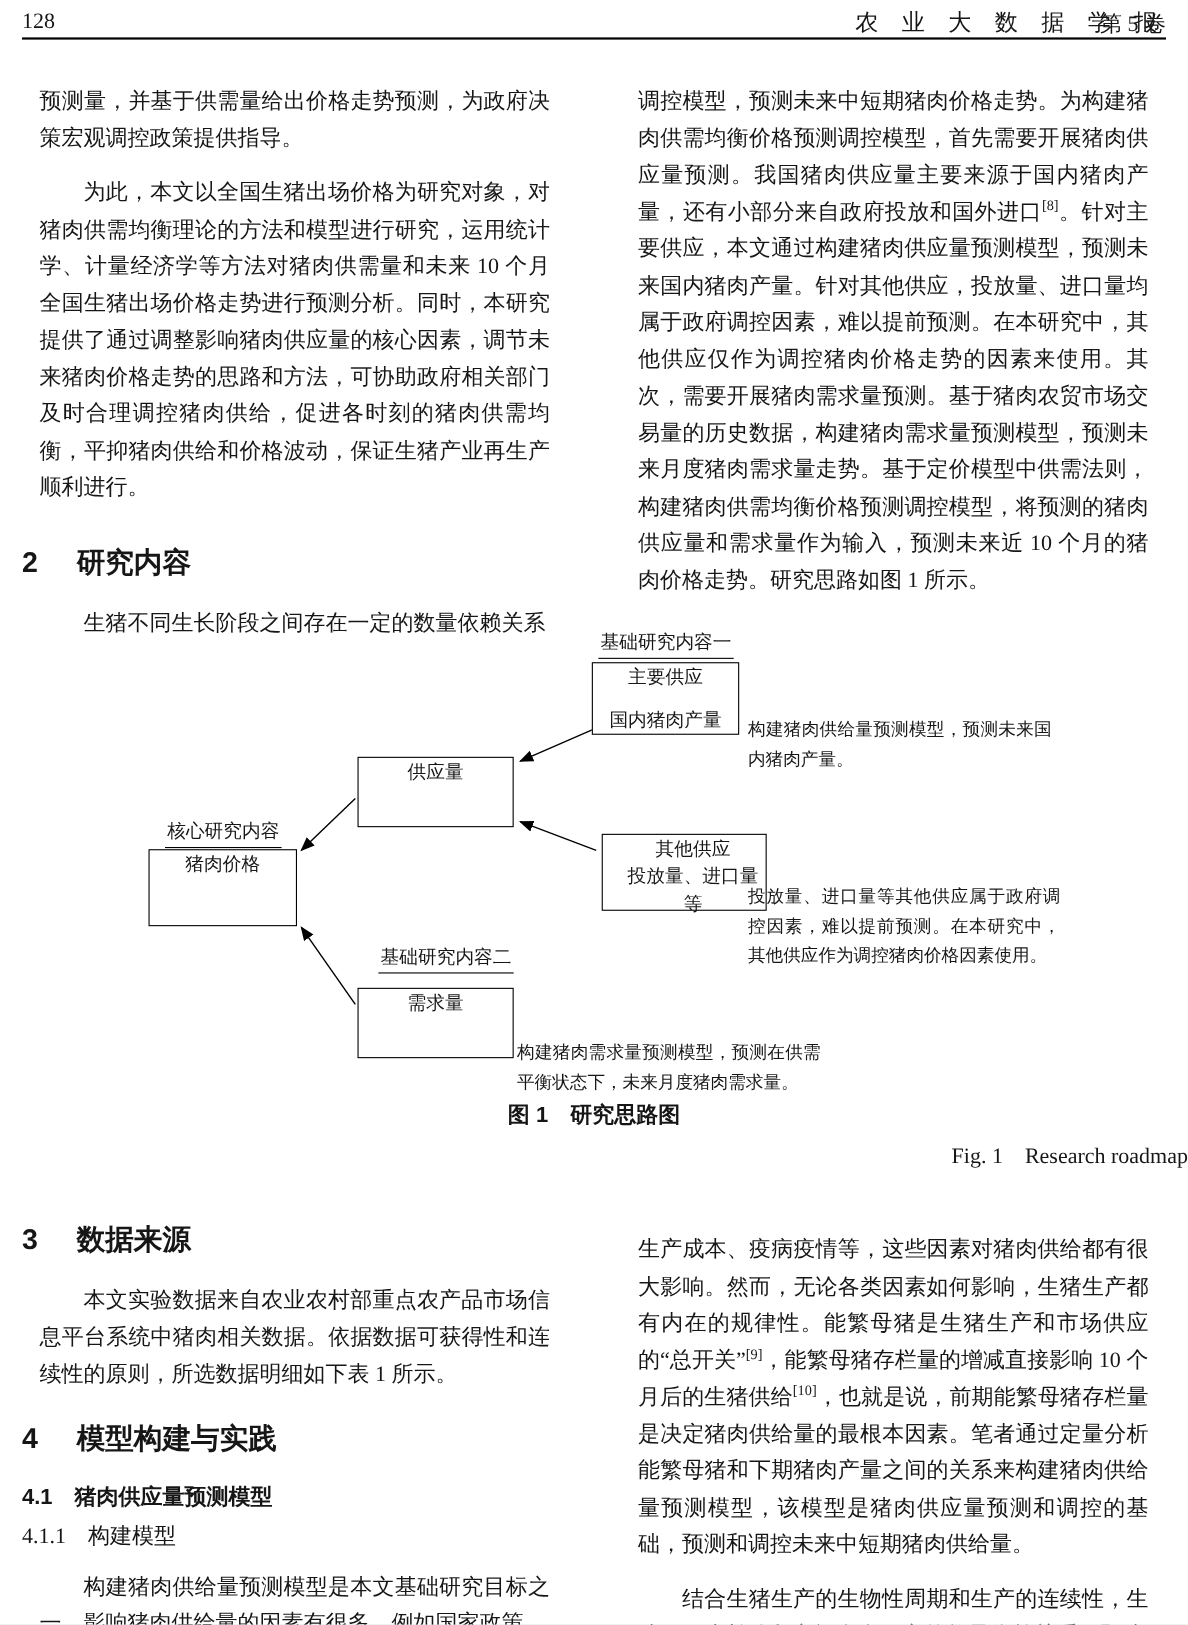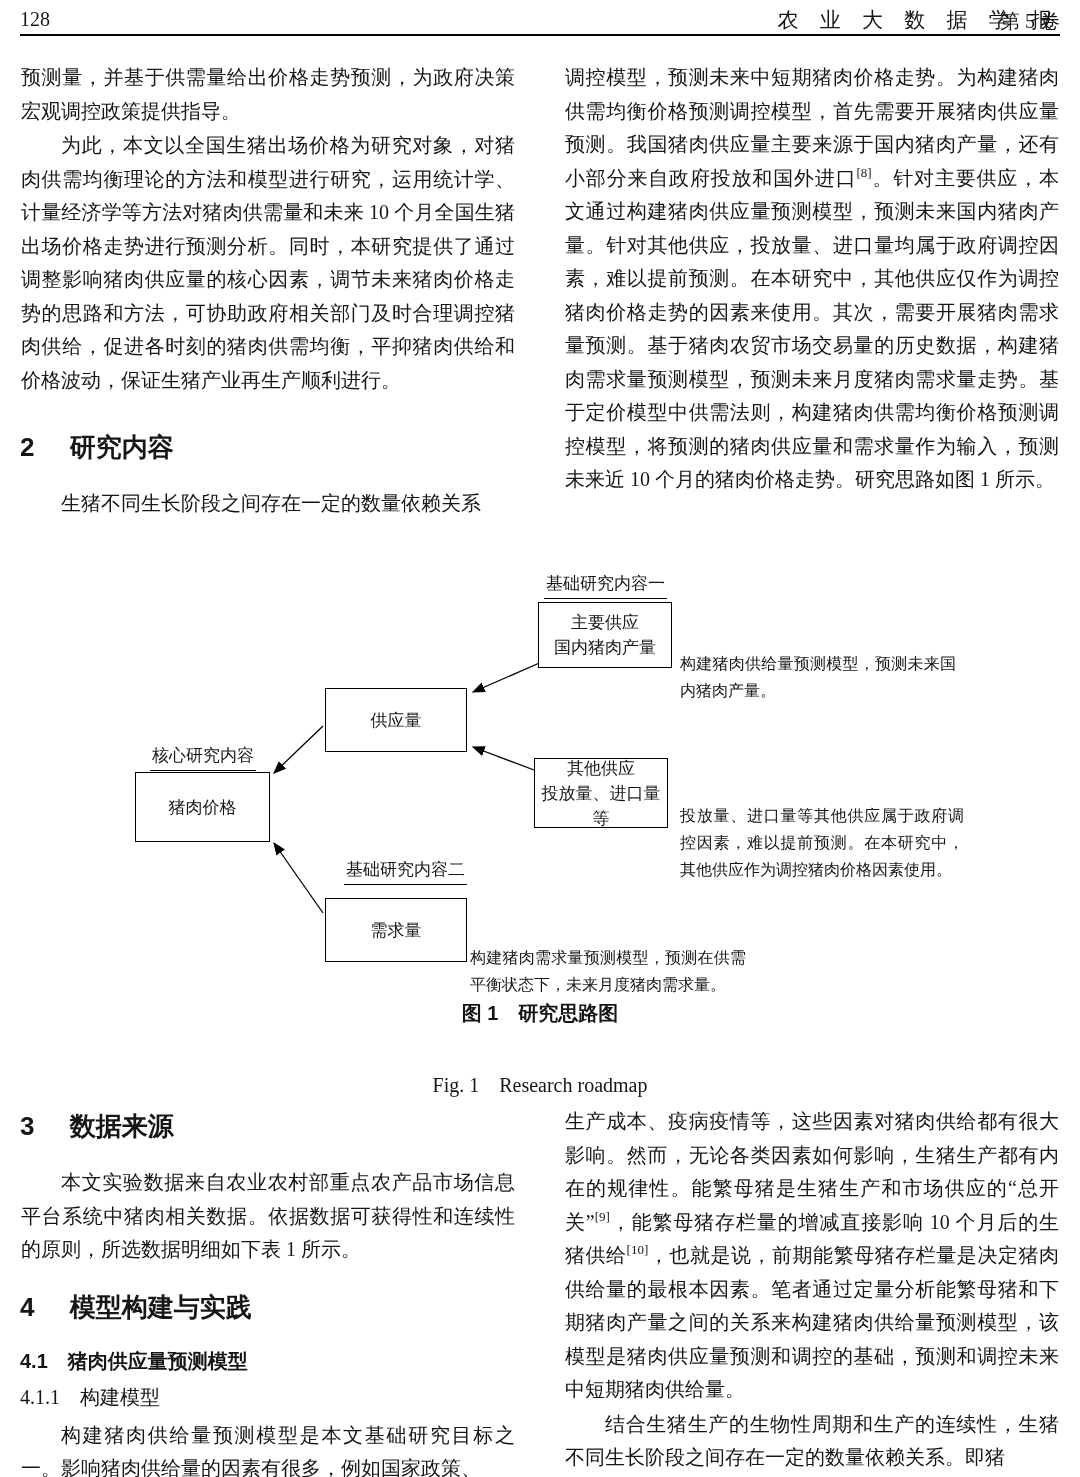--- a/index.html
+++ b/index.html
@@ -10,40 +10,40 @@
   .hdr .pageno{position:absolute;left:0;top:2px;}
   .hdr .jtitle{position:absolute;left:0;right:0;top:0;text-align:right;font-size:21px;letter-spacing:8px;}
   .hdr .vol{position:absolute;right:0;top:2px;text-align:right;}
   .hrule{position:absolute;top:34px;left:20px;width:1040px;height:2px;background:#000;}
   
   .col{position:absolute;width:496px;}
   .col-tl{left:20px;top:60px;}
   .col-tr{left:564px;top:60px;}
   .col-bl{left:20px;top:1108px;}
   .col-br{left:564px;top:1104px;}
-  .col p{margin:1px;font-size:20px;line-height:33.5px;text-align:justify;}
+  .col p{margin:16px;font-size:20px;line-height:33.5px;text-align:justify;}
   .ind{text-indent:2em;}
   sup{font-size:13px;line-height:0;}
   h2.sec{font-family:Liberation Sans, sans-serif;font-size:26px;font-weight:bold;
          margin:32px 0 22px 0;line-height:36px;}
   h2.sec .num{margin-right:28px;}
   h3.sub{font-family:Liberation Sans, sans-serif;font-size:20px;font-weight:bold;
          margin:16px 0 8px 0;line-height:28px;}
   h4.subsub{font-size:20px;font-weight:normal;margin:6px 0 8px 0;line-height:28px;}
   .first{margin-top:0 !important;}
   
   .fig{position:absolute;left:20px;top:560px;width:1040px;height:400px;font-size:17px;}
   .fig svg{position:absolute;left:0;top:0;}
   .fbox{position:absolute;border:1px solid #000;display:flex;flex-direction:column;
-        align-items:center;justify-content:center;text-align:center;line-height:25px;background:#fff;}
+        align-items:center;justify-content:space-between;text-align:center;line-height:25px;background:#fff;}
   .tag{position:absolute;border-bottom:1px solid #000;padding:0 2px 3px 2px;font-size:17px;}
   .note{position:absolute;font-size:16px;line-height:27px;text-align:justify;margin-top:44px;}
   .capcn{position:absolute;left:0;right:0;top:1000px;text-align:center;
          font-family:"Liberation Sans","DejaVu Sans",sans-serif;font-weight:bold;font-size:20px;}
-  .capen{position:absolute;left:0;right:0;top:1037px;text-align:center;font-size:20px;margin-top:35px;}
+  .capen{position:absolute;left:0;right:0;top:1037px;text-align:right;font-size:20px;}
 </style>
 </head>
 <body>
 
 <div class="page">
 
   <div class="hdr">
     <span class="pageno">128</span>
     <span class="jtitle">农 业 大 数 据 学 报</span>
     <span class="vol">第 5 卷</span>
@@ -86,21 +86,21 @@
 
     <div class="fbox" style="left:305px;top:128px;width:140px;height:62px;">
       <div>供应量</div>
     </div>
 
     <div class="tag" style="left:130px;top:184px;">核心研究内容</div>
     <div class="fbox" style="left:115px;top:212px;width:133px;height:68px;">
       <div>猪肉价格</div>
     </div>
 
-    <div class="fbox" style="left:514px;top:198px;width:132px;height:68px;">
+    <div class="fbox" style="left:527px;top:198px;width:132px;height:68px;padding-left:16px;">
       <div>其他供应</div>
       <div>投放量、进口量等</div>
     </div>
     <div class="note" style="left:660px;top:198px;width:284px;">投放量、进口量等其他供应属于政府调控因素，难以提前预测。在本研究中，其他供应作为调控猪肉价格因素使用。</div>
 
     <div class="tag" style="left:324px;top:298px;">基础研究内容二</div>
     <div class="fbox" style="left:305px;top:338px;width:140px;height:62px;">
       <div>需求量</div>
     </div>
     <div class="note" style="left:450px;top:340px;width:276px;">构建猪肉需求量预测模型，预测在供需平衡状态下，未来月度猪肉需求量。</div>

